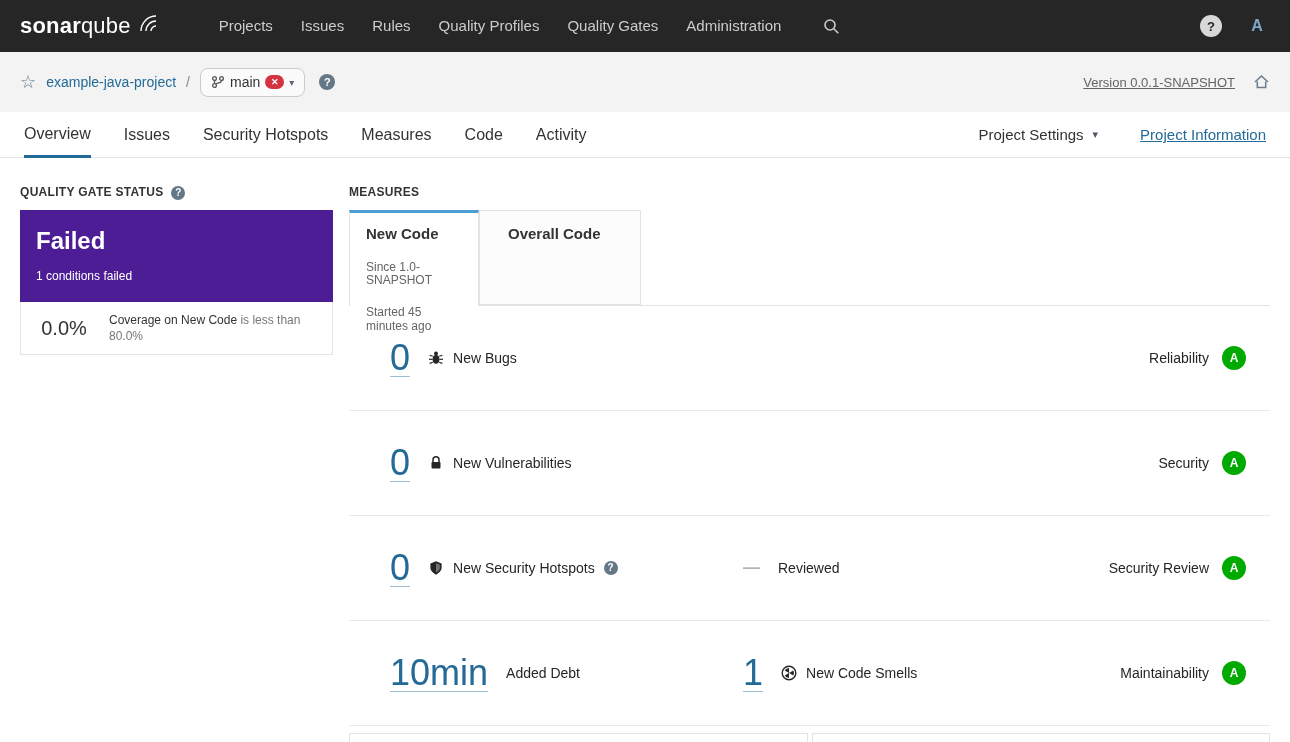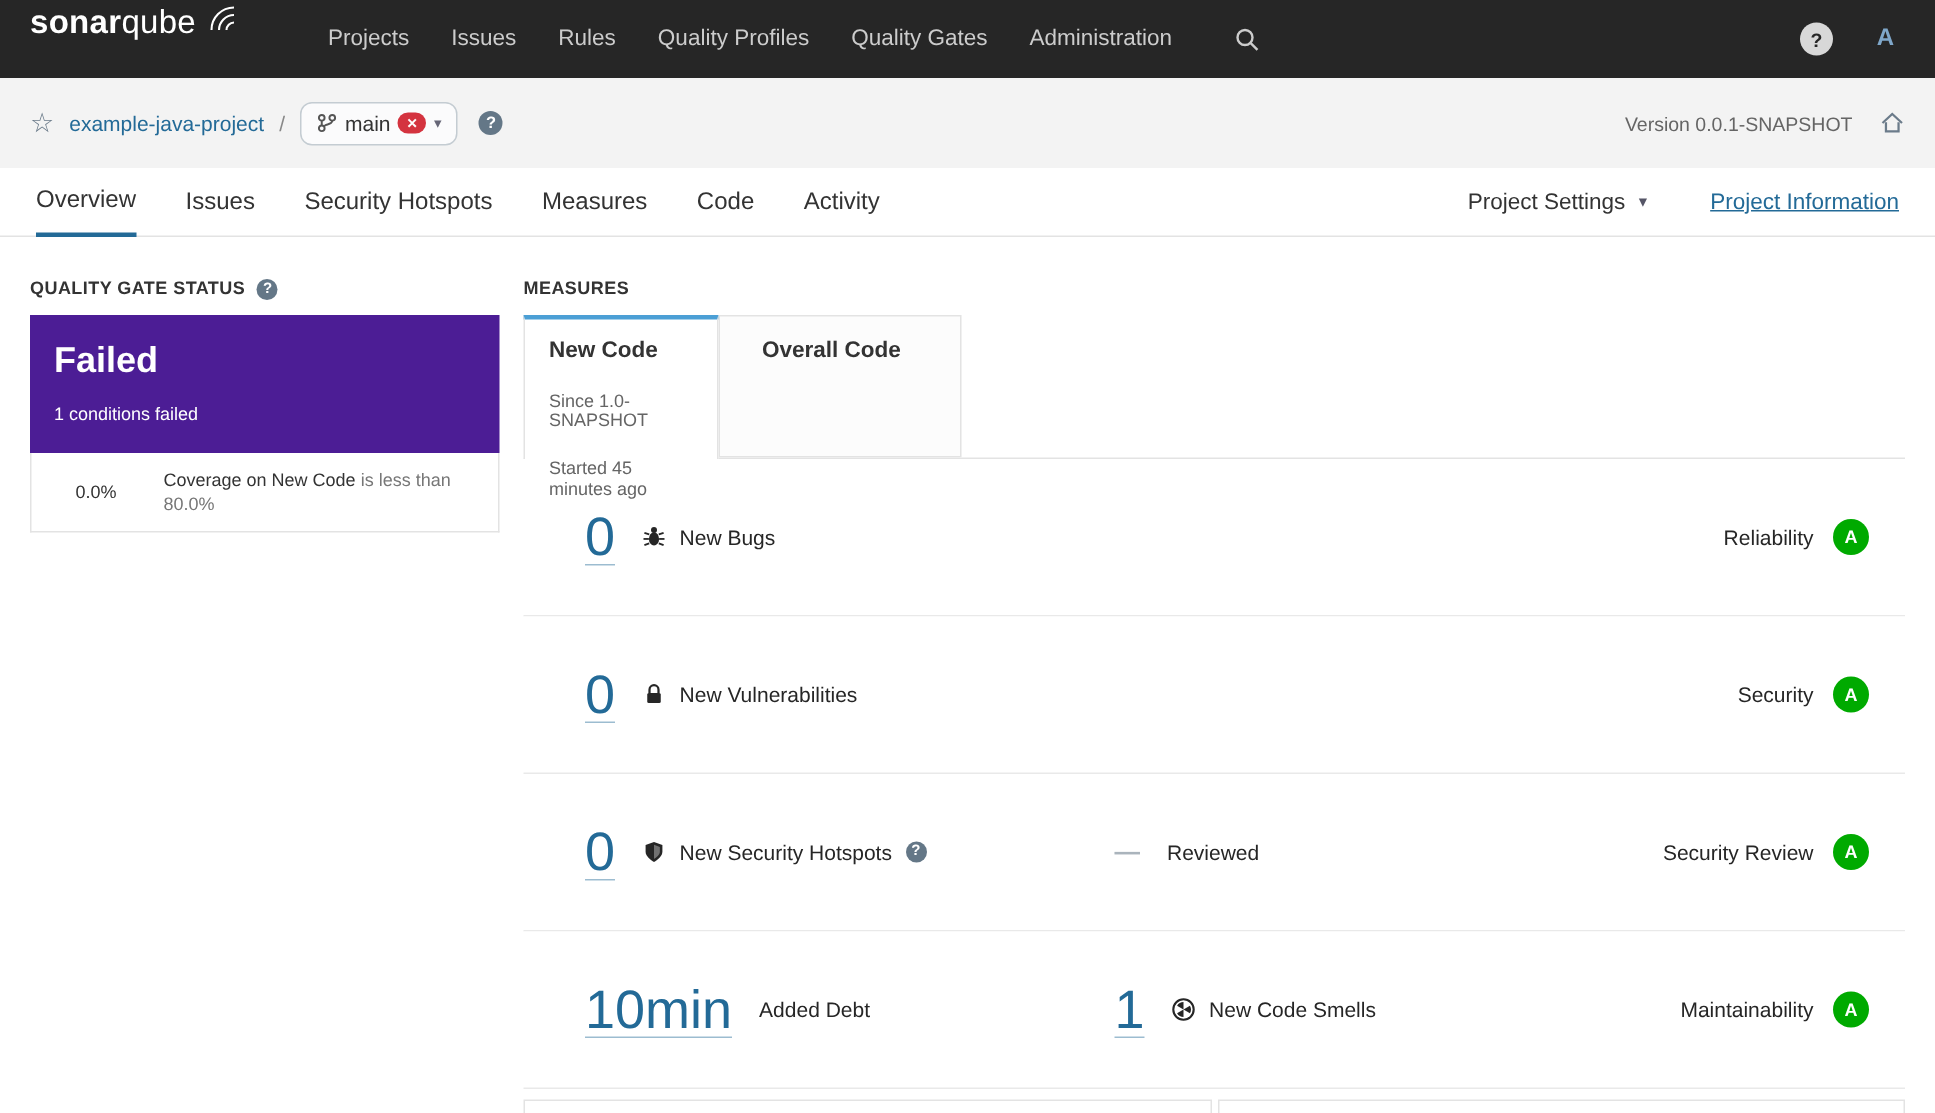--- a/index.html
+++ b/index.html
@@ -7,21 +7,21 @@
   body {
     font-family: "Liberation Sans", sans-serif;
     background: #fff;
     color: #262626;
     font-size: 14px;
   }
   a { text-decoration: none; cursor: pointer; }
 
   
   .topnav {
-    height: 52px; background: #262626; display: flex; 
+    height: 52px; background: #262626; display: flex; align-items: center;
     padding: 0 20px; color: #ccc;
   }
   .brand { display: flex; align-items: flex-start; color: #fff; cursor: pointer; }
   .brand-text { font-size: 22px; letter-spacing: .2px; line-height: 30px; }
   .brand-text b { font-weight: 700; }
   .brand svg { margin-left: 2px; margin-top: 1px; }
   .nav-items { display: flex; margin-left: 46px; height: 52px; }
   .nav-item {
     padding: 0 14px; line-height: 52px; font-size: 15px; color: #ccc; cursor: pointer;
     white-space: nowrap;
@@ -57,21 +57,21 @@
     border-radius: 7px; font-size: 9px; font-weight: 700; text-align: center;
   }
   .chip-chevron { color: #667; font-size: 10px; }
   .help-circle {
     width: 16px; height: 16px; border-radius: 50%; background: #647787; color: #fff;
     font-size: 11px; font-weight: 700; display: inline-flex; align-items: center;
     justify-content: center; cursor: pointer; flex: none; line-height: 1;
   }
   .help-circle.sm { width: 14px; height: 14px; font-size: 10px; }
   .crumb-help { margin-left: 14px; }
-  .version { margin-left: auto; color: #656565; font-size: 13px; }
+  .version { margin-left: auto; color: #656565; font-size: 13px; text-decoration: underline; }
   .home-btn { margin-left: 18px; cursor: pointer; display: flex; align-items: center; }
 
   
   .tabbar {
     height: 46px; background: #fff; border-bottom: 1px solid #e3e3e3;
     display: flex; align-items: center; padding: 0 24px;
   }
   .ptab {
     margin-right: 33px; font-size: 16px; color: #333; height: 46px; line-height: 46px;
     white-space: nowrap;
@@ -96,21 +96,21 @@
 
   
   .failed-card { background: #4c1d95; color: #fff; padding: 17px 16px 19px; height: 92px; }
   .failed-title { font-size: 24px; font-weight: 700; margin-bottom: 14px; }
   .failed-sub { font-size: 12px; }
   .condition-card {
     background: #fff; border: 1px solid #e3e3e3; border-top: none;
     display: flex; align-items: center; gap: 14px; padding: 10px 12px; height: 53px;
     cursor: pointer;
   }
-  .cond-value { font-size: 12px; color: #333; width: 62px; text-align: center; flex: none; }
+  .cond-value { font-size: 20px; color: #333; width: 62px; text-align: center; flex: none; }
   .cond-text { font-size: 12px; line-height: 1.35; color: #333; }
   .cond-text .cmp { color: #777; }
 
   
   .mtabs { display: flex; height: 95px; }
   .mtab { width: 130px; padding: 14px 16px; cursor: pointer; position: relative; }
   .mtab.active {
     background: #fff; border: 1px solid #e3e3e3; border-bottom: none;
     border-top: 3px solid #4b9fd5; margin-bottom: -1px; z-index: 2; padding-top: 12px;
   }

